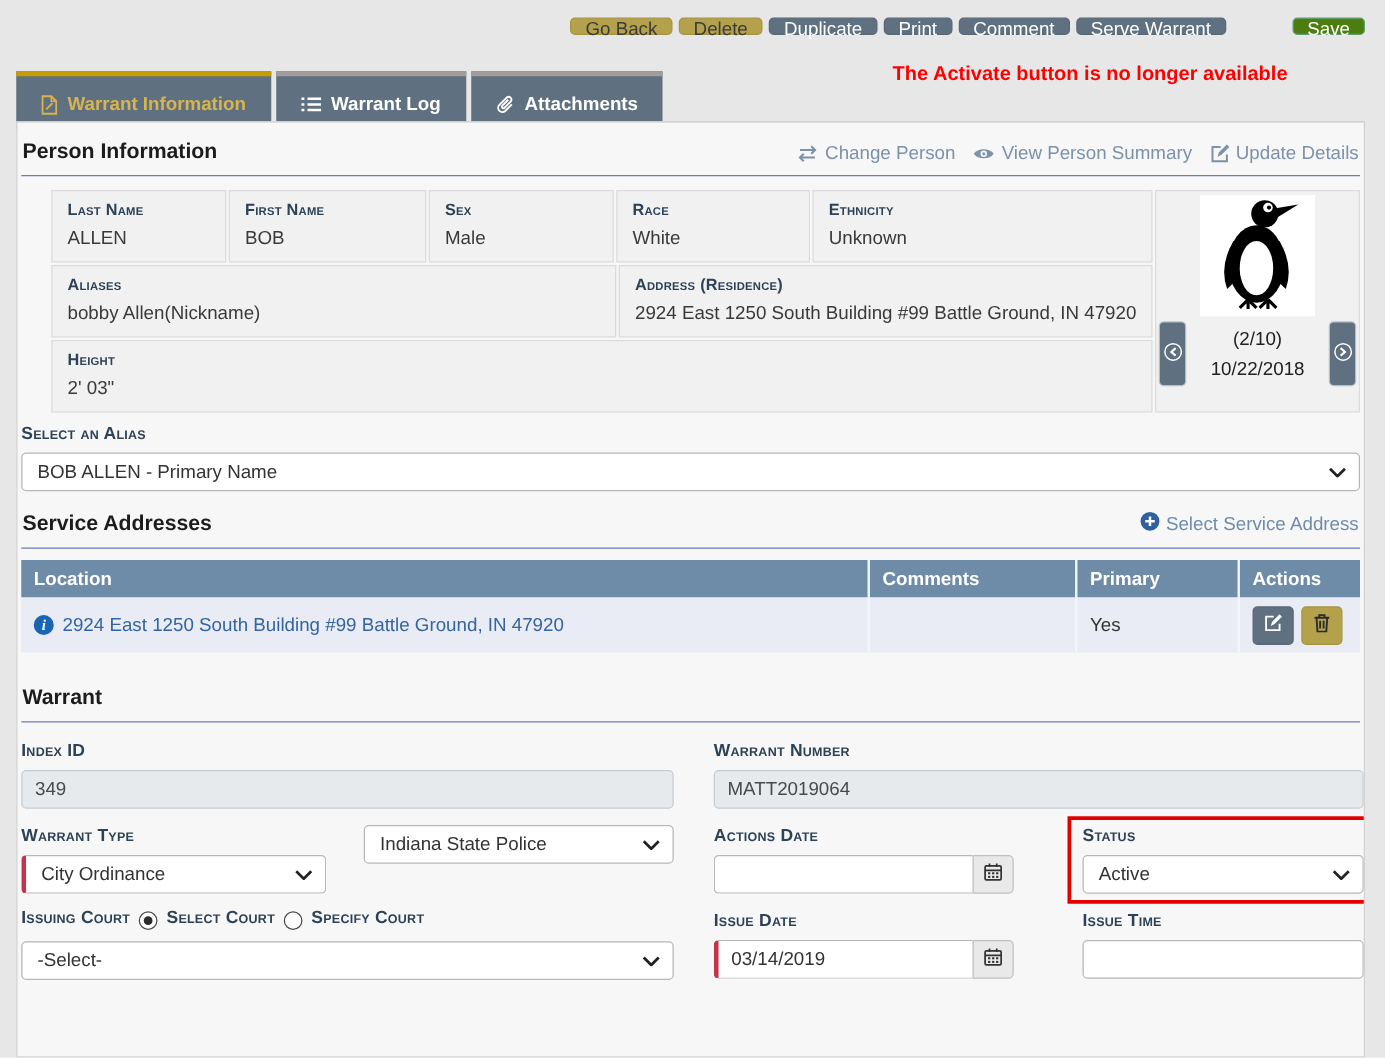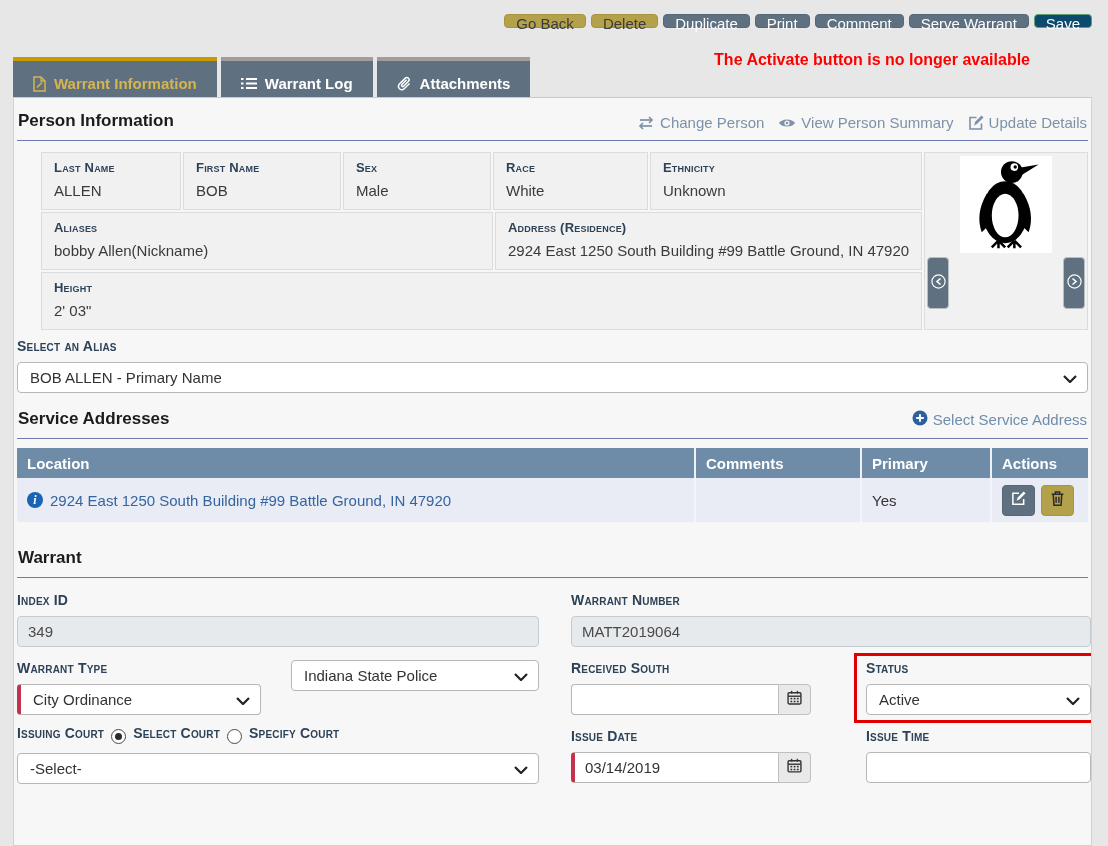--- a/index.html
+++ b/index.html
@@ -12,21 +12,21 @@
     color:#333;
   }
   
   .toolbar { position:absolute; top:14px; right:16px; display:flex; gap:5px; }
   .btn {
     height:14px; padding:0 11px; border:1px solid transparent; border-radius:4px;
     font-family:inherit; font-size:15px; cursor:pointer; white-space:nowrap;
   }
   .btn-tan   { background:#b4a14c; border-color:#a6943f; color:#3b3b3b; }
   .btn-slate { background:#5f7181; border-color:#566776; color:#fff; }
-  .btn-green { background:#0c4a6e; border-color:#5d9e73; color:#fff; }
+  .btn-green { background:#4d7c0f; border-color:#5d9e73; color:#fff;margin-left:48px; }
   .notice { position:absolute; top:51px; right:78px; color:#f00; font-weight:bold; font-size:16px; }
 
   
   .tabs { position:absolute; top:57px; left:13px; display:flex; gap:4px; }
   .tab {
     background:#5f7181; color:#fff; border-top:4px solid #a39c9c;
     height:49px; display:flex; align-items:center; gap:8px;
     padding:0 20px; font-weight:bold; font-size:15px; cursor:pointer;
   }
   .tab.active { border-top-color:#c79c00; color:#d8b44e; }
@@ -268,20 +268,24 @@
             <circle cx="55" cy="12" r="4.6" fill="#fff"></circle>
             <circle cx="56" cy="12" r="2" fill="#000"></circle>
             <path d="M22 44 Q8 68 16 90 L26 80 Q19 64 27 48 Z" fill="#000"></path>
             <path d="M66 44 Q80 68 72 90 L62 80 Q69 64 61 48 Z" fill="#000"></path>
             <g stroke="#000" stroke-width="3" fill="none">
               <path d="M36 100 l-8 8 M36 100 l0 9 M36 100 l8 8"></path>
               <path d="M55 100 l-8 8 M55 100 l0 9 M55 100 l8 8"></path>
             </g>
           </svg>
         </span>
+      </div>
+      <div class="photo-meta">
+        <div>(2/10)</div>
+        <div>10/22/2018</div>
       </div>
       <button class="car-btn left">
         <span>
           <svg width="15" height="15" viewBox="0 0 15 15">
               <circle cx="7.5" cy="7.5" r="6.6" fill="none" stroke="#fff" stroke-width="1.2"></circle>
               <path d="M9.5 4.5 L6 7.5 L9.5 10.5" fill="none" stroke="#fff" stroke-width="1.6"></path>
             </svg>
         </span>
       </button>
       <button class="car-btn right">
@@ -389,21 +393,21 @@
           <span>Indiana State Police</span>
           <span class="chev"><svg width="14" height="8" viewBox="0 0 14 8">
                 <path d="M1 1l6 6 6-6" fill="none" stroke="#222" stroke-width="2.2"></path>
               </svg></span>
         </div>
       </div>
     </div>
 
     <div class="split">
       <div class="grp w240">
-        <span class="field-label">Received South</span>
+        <span class="field-label">Actions Date</span>
         <div class="date-group">
           <input class="txt" value="" style="">
           <span class="addon">
             <span>
               <svg width="15" height="15" viewBox="0 0 14 14">
                   <g stroke="#333" stroke-width="1.3" fill="none">
                     <rect x="1" y="2.5" width="12" height="10.5" rx="1"></rect>
                     <line x1="1" y1="5.8" x2="13" y2="5.8"></line>
                     <line x1="4.3" y1="0.8" x2="4.3" y2="3.4"></line>
                     <line x1="9.7" y1="0.8" x2="9.7" y2="3.4"></line>

